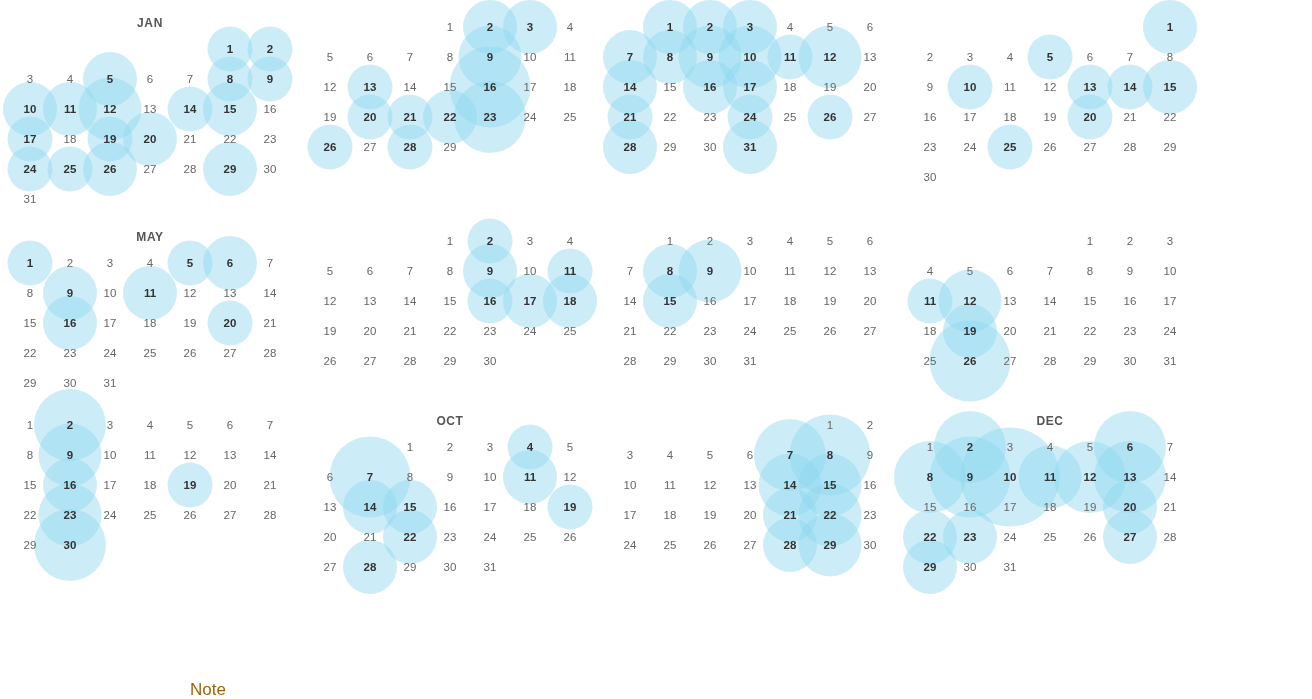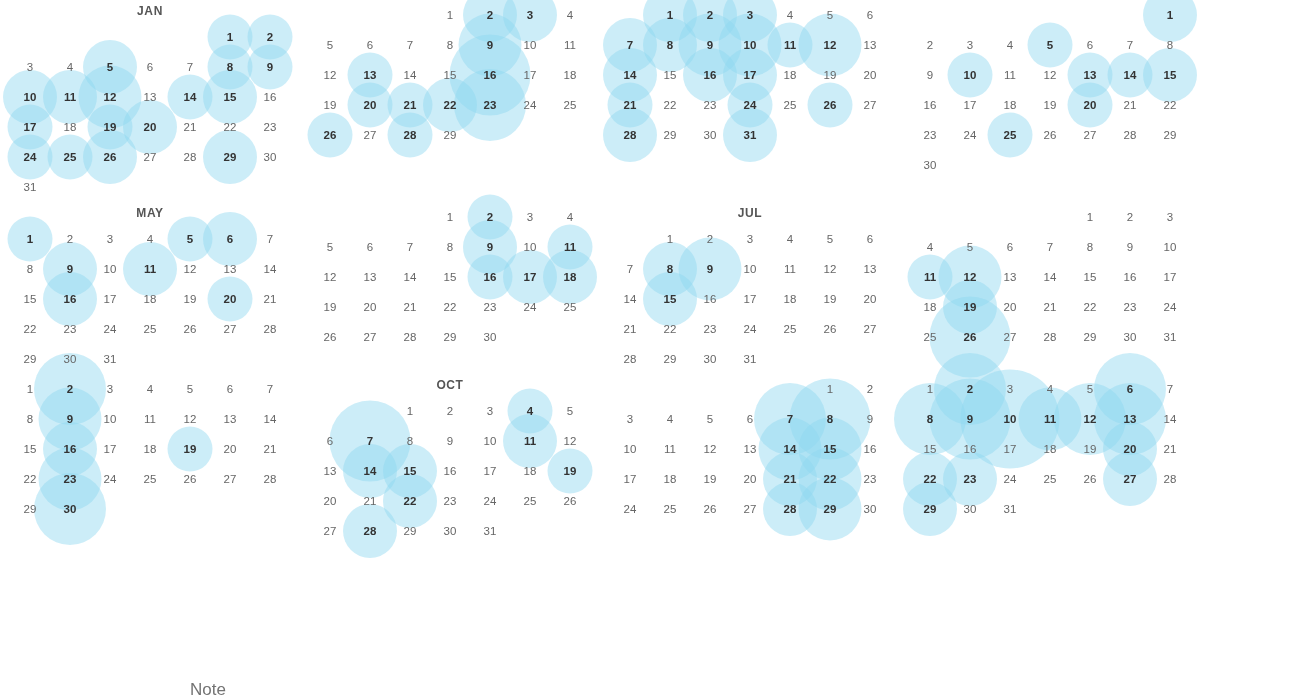--- a/index.html
+++ b/index.html
@@ -15,20 +15,21 @@
     overflow: hidden;
     position: relative;
   }
   #calendar {
     position: relative;
     width: 1312px;
   }
   .month-row {
     display: flex;
     width: 1132px;
+    margin-top: 12px;
   }
   .month {
     width: 328px;
     position: relative;
     box-sizing: border-box;
   }
   .month-title {
     text-align: center;
     font-size: 12px;
     font-weight: bold;
@@ -830,21 +831,20 @@
             </div>
             <div class="day">
               <span class="daynum">30</span>
             </div>
             <div class="day empty"></div>
             <div class="day empty"></div>
           </div>
         </div>
       </div>
       <div class="month">
-        <div class="month-title">JUL</div>
         <div class="weeks">
           <div class="week">
             <div class="day empty"></div>
             <div class="day">
               <span class="daynum">1</span>
             </div>
             <div class="day">
               <span class="daynum">2</span>
             </div>
             <div class="day">
@@ -1414,20 +1414,21 @@
               <span class="bubble" style="width: 63px; height: 63px; background: rgb(142, 216, 240);"></span>
               <span class="daynum">29</span>
             </div>
             <div class="day">
               <span class="daynum">30</span>
             </div>
           </div>
         </div>
       </div>
       <div class="month">
+        <div class="month-title">DEC</div>
         <div class="weeks">
           <div class="week">
             <div class="day">
               <span class="daynum">1</span>
             </div>
             <div class="day has-value">
               <span class="bubble" style="width: 72px; height: 72px; background: rgb(142, 216, 240);"></span>
               <span class="daynum">2</span>
             </div>
             <div class="day">
@@ -1539,13 +1540,13 @@
             </div>
             <div class="day empty"></div>
             <div class="day empty"></div>
             <div class="day empty"></div>
             <div class="day empty"></div>
           </div>
         </div>
       </div>
     </div>
   </div>
-<div class="note" style="color: #737373;">Note</div>
+<div class="note" style="color: #a16207;">Note</div>
 
 </body></html>

